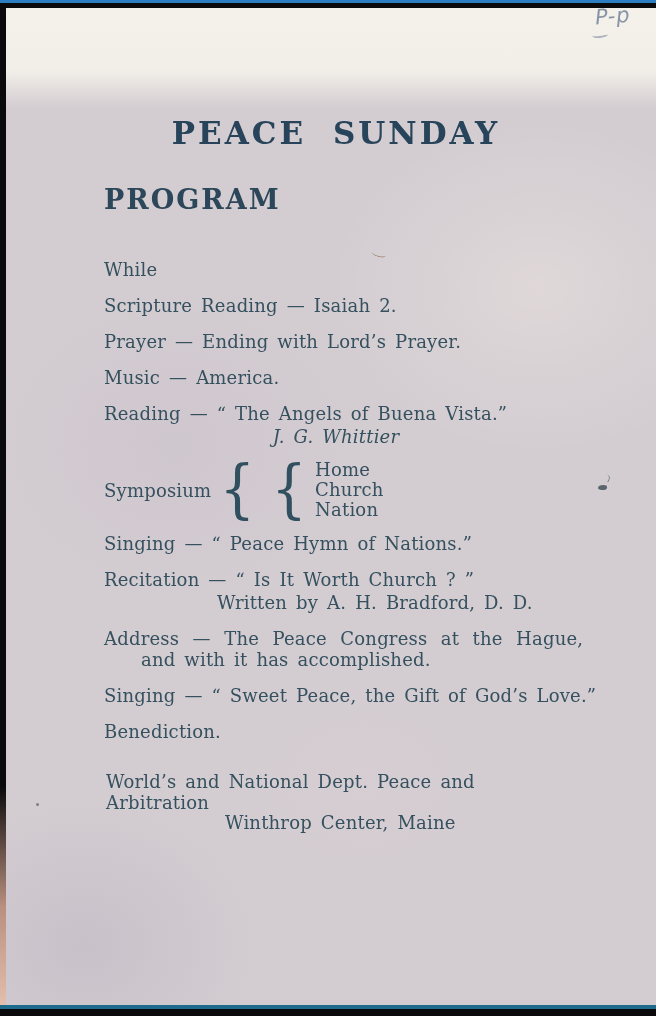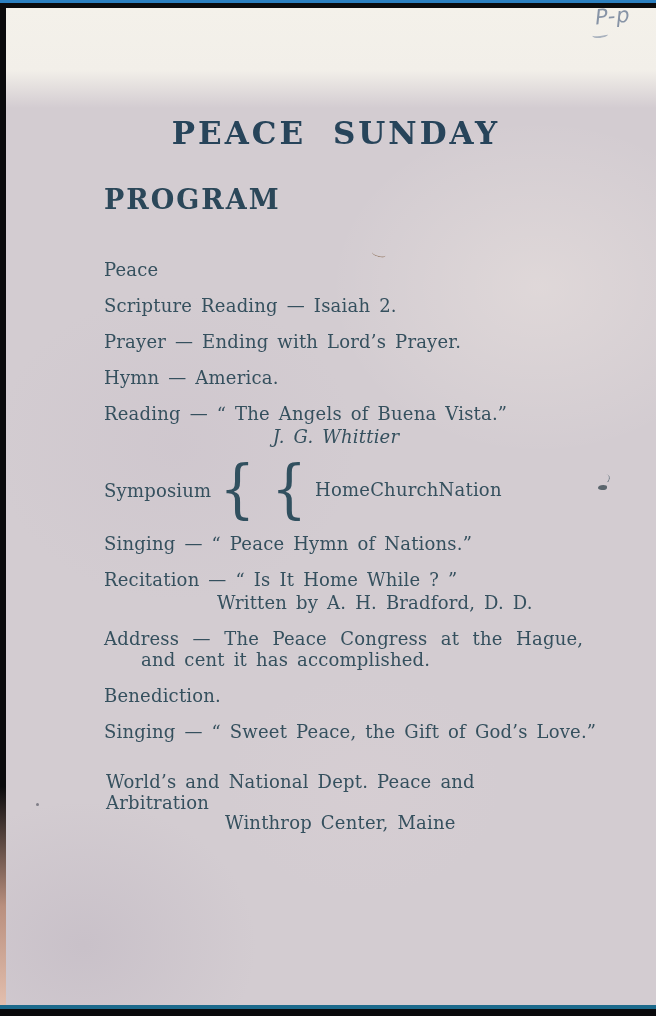--- a/index.html
+++ b/index.html
@@ -48,21 +48,21 @@
   .symposium { display:flex; align-items:center; margin:2px 0 10px 0; height:66px; }
   .symp-label { white-space:nowrap; }
   .brace {
     font-family:"DejaVu Serif", serif; font-weight:400;
     font-size:56px; line-height:60px;
     transform:scaleY(1.12); display:inline-block;
     margin:0 6px 0 8px; color:#31505f;
   }
   .brace.second { margin:0 8px 0 10px; }
   .symp-phrase { white-space:nowrap; word-spacing:4px; }
-  .symp-options { display:flex; line-height:20px; }
+  .symp-options { display:flex; flex-direction:column; line-height:20px; }
 
   .pub-footer { margin-top:30px; font-size:18px; line-height:20.5px; letter-spacing:.2px; word-spacing:3px; }
   .pub-line1 { margin-left:33px; }
   .pub-line2 { margin-left:2px; }
   .pub-line3 { margin-left:121px; }
   .pub-line4 { margin-left:4px; }
 
   .pencil-note {
     position:absolute; top:-4px; right:26px; z-index:6;
     font-family:"DejaVu Sans", sans-serif; font-style:italic;
@@ -106,45 +106,45 @@
     <div class="hair-mark"></div>
     <div class="ink-blot"></div>
     <div class="ink-squiggle"></div>
     <div class="dust-speck"></div>
 
     <div class="content">
       <h1 class="doc-title">PEACE SUNDAY</h1>
       <h2 class="doc-subtitle">PROGRAM</h2>
 
       <div class="program">
-        <p class="line">Peace</p>
+        <p class="line">While</p>
         <p class="line">Scripture Reading — Isaiah 2.</p>
         <p class="line">Prayer — Ending with Lord’s Prayer.</p>
-        <p class="line">Hymn — America.</p>
+        <p class="line">Music — America.</p>
         <p class="line">Reading — “ The Angels of Buena Vista.”</p>
         <p class="attribution">J. G. Whittier</p>
 
         <div class="symposium">
           <span class="symp-label">Symposium</span>
           <span class="brace">{</span>
           <span class="brace second">{</span>
           <span class="symp-options">
             <span>Home</span>
             <span>Church</span>
             <span>Nation</span>
           </span>
         </div>
 
         <p class="line">Singing — “ Peace Hymn of Nations.”</p>
-        <p class="line">Recitation — “ Is It Home While ? ”</p>
+        <p class="line">Recitation — “ Is It Worth Church ? ”</p>
         <p class="second-line-written">Written by A. H. Bradford, D. D.</p>
         <p class="line justify-wide">Address — The Peace Congress at the Hague,</p>
-        <p class="second-line-address">and cent it has accomplished.</p>
+        <p class="second-line-address">and with it has accomplished.</p>
+        <p class="line">Singing — “ Sweet Peace, the Gift of God’s Love.”</p>
         <p class="line">Benediction.</p>
-        <p class="line">Singing — “ Sweet Peace, the Gift of God’s Love.”</p>
       </div>
 
       <div class="pub-footer">
         <div class="pub-line2">World’s and National Dept. Peace and Arbitration</div>
         <div class="pub-line3">Winthrop Center, Maine</div>
       </div>
     </div>
   </div>
 
   <div class="bottom-line"></div>

